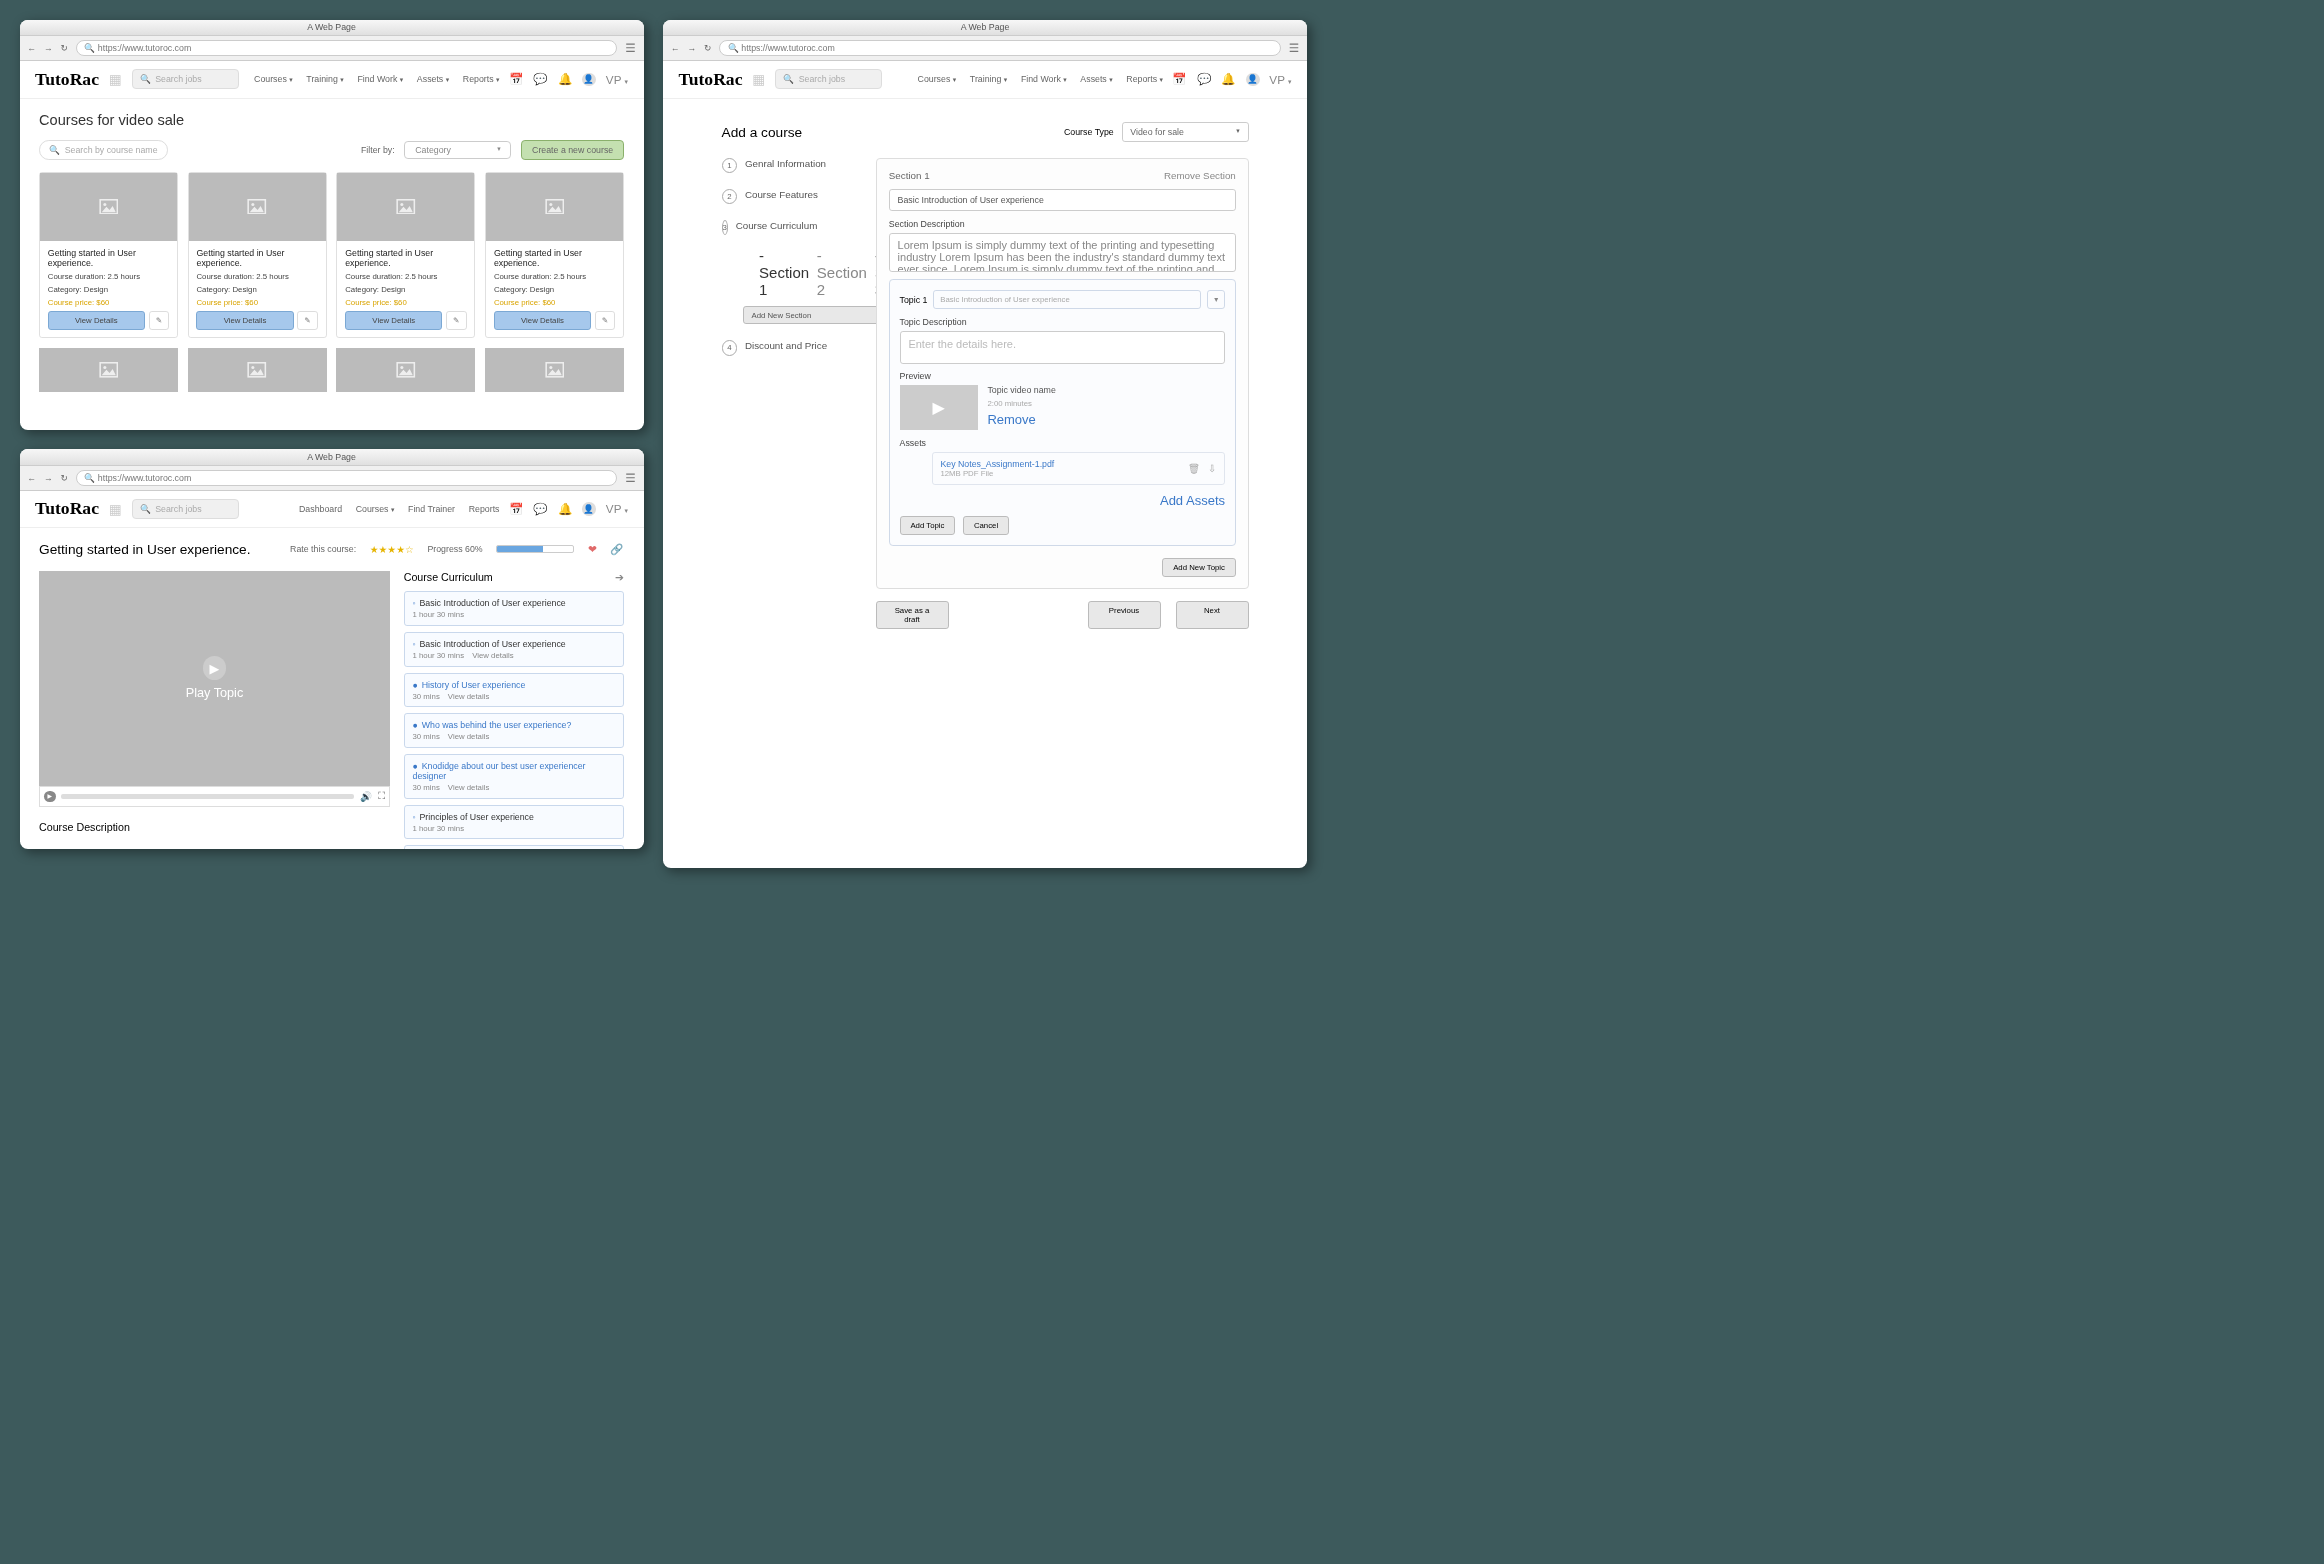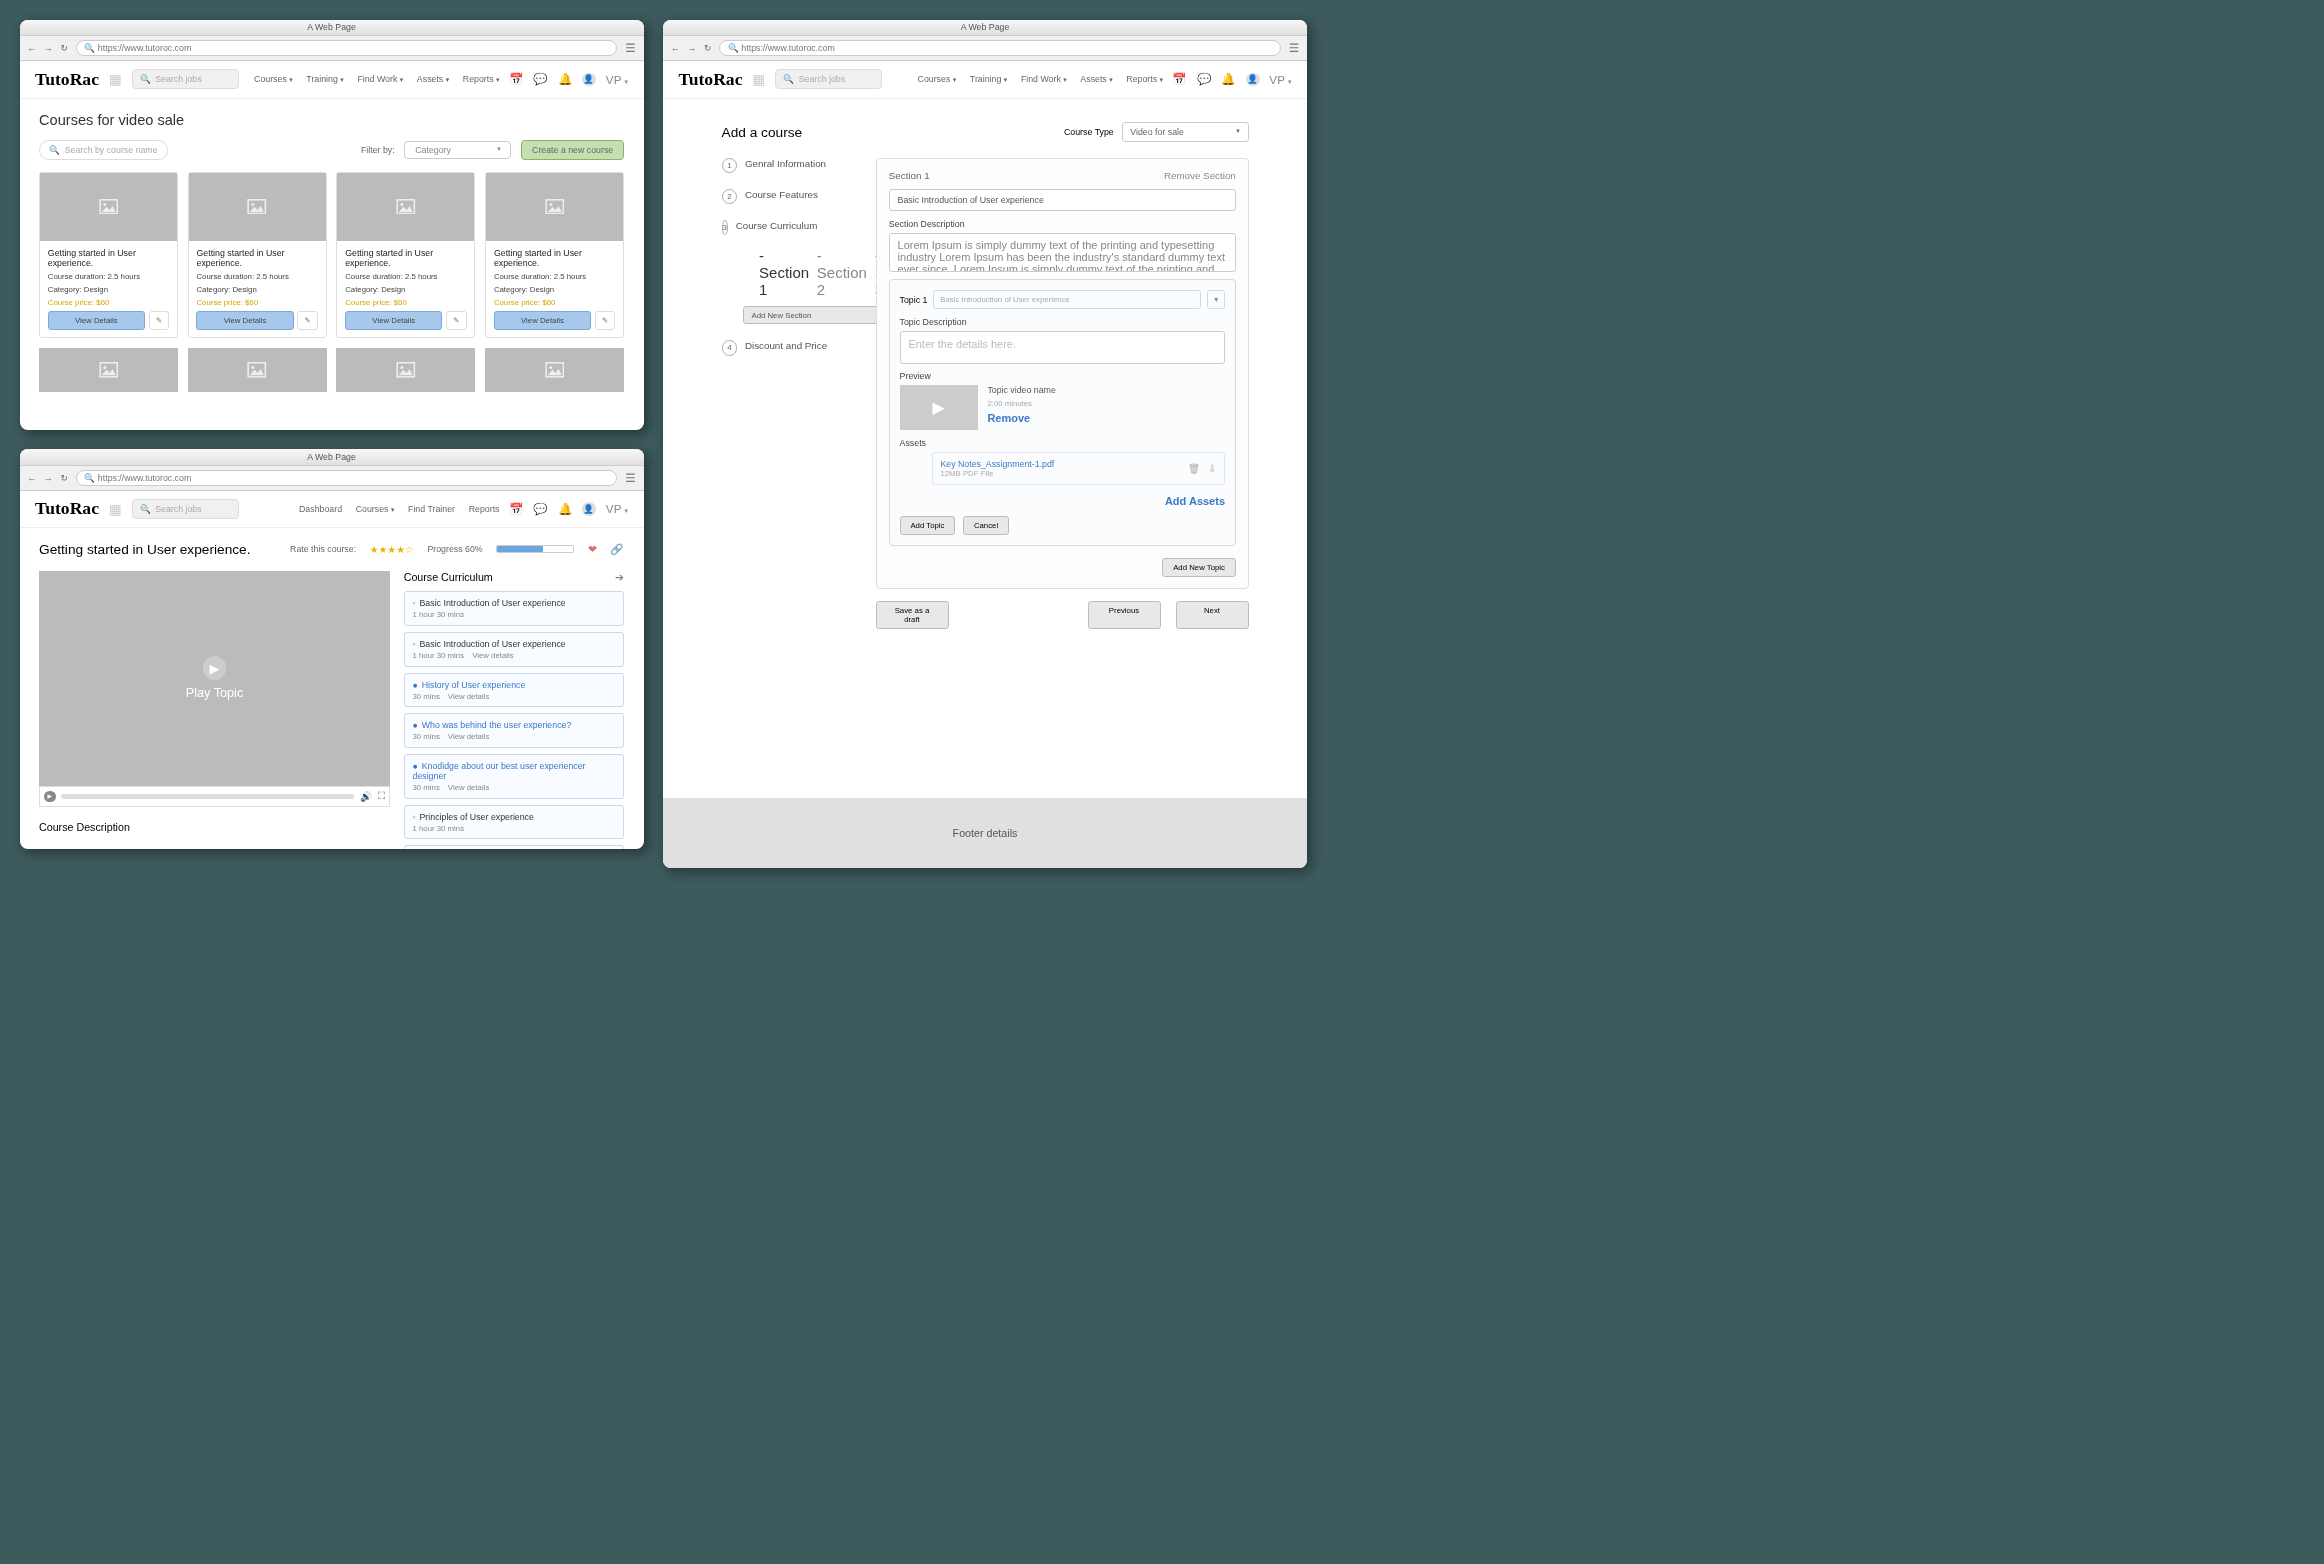--- a/index.html
+++ b/index.html
@@ -105,21 +105,21 @@
 .ta { width:100%; border:1px solid #ccc; border-radius:2.9px; padding:5.9px 7.8px; font-size:11px; color:#888; background:#fff; height:39px; margin-bottom:7.8px; overflow:hidden;}
 .topic-box { border:1px solid #cfd9e8; border-radius:3.9px; padding:9.8px; background:#fbfcfe; margin-top:5.9px;}
 .topic-row{ display:flex; gap:5.9px; margin-bottom:7.8px;}
 .topic-lbl{font-size:8.8px; align-self:center;}
 .topic-inp{ flex:1; border:1px solid #cfd9e8; border-radius:2.9px; padding:3.9px 5.9px; font-size:7.8px; color:#aaa;}
 .caret-btn{border:1px solid #cfd9e8;border-radius:2.9px;padding:3.9px 5.9px;font-size:7.8px;color:#888;cursor:pointer;}
 .ta-sm { height:33px; color:#bbb;}
 .preview-row{ display:flex; gap:9.8px; align-items:flex-start; margin-bottom:7.8px;}
 .prev-thumb{ width:78px; height:45px; background:#ccc; display:flex;align-items:center;justify-content:center;color:#fff;}
 .prev-meta{ font-size:8.8px; color:#555; display:flex; flex-direction:column; gap:3.9px;}
-.link-blue{ color:#3a78c8; font-size:11px; cursor:pointer;font-weight:bold;}
+.link-blue{ color:#3a78c8; font-size:13px; cursor:pointer;}
 .asset-row{ border:1px solid #e0e5ee; border-radius:2.9px; padding:5.9px 7.8px; display:flex; align-items:center; margin-bottom:5.9px;margin-left:32px;}
 .asset-row .an{ font-size:8.8px; color:#3a78c8;}
 .asset-row .as{ font-size:7.8px; color:#aaa;}
 .asset-icons{ margin-left:auto; display:flex; gap:7.8px; color:#aaa; font-size:9.8px;}
 .btns-row{ display:flex; gap:7.8px; margin-top:7.8px;}
 .btn-sm{ background:#e8e8e8; border:1px solid #bbb; border-radius:2.9px; padding:3.9px 9.8px; font-size:7.8px; cursor:pointer;}
 .right { text-align:right; margin-top:5.9px;}
 .bottom-bar{ display:flex; gap:15px; justify-content:flex-start; margin-top:11.7px; padding-left:154px;}
 .bottom-bar .btn-sm{ width:73px; text-align:center;}
 .footer{ background:#e0e0e0; text-align:center; padding:29px; font-size:10.7px; color:#555; margin-top:19.5px;}
@@ -500,17 +500,16 @@
     </div>
   </div>
   <div class="bottom-bar">
     <div class="btn-sm">Save as a draft</div>
     <div class="spacer"></div>
     <div class="btn-sm">Previous</div>
     <div class="btn-sm">Next</div>
   </div>
   </div>
 </div>
-<div class="footer">Footer details</div>
 </div>
 
 </div>
 
 
 </body></html>

